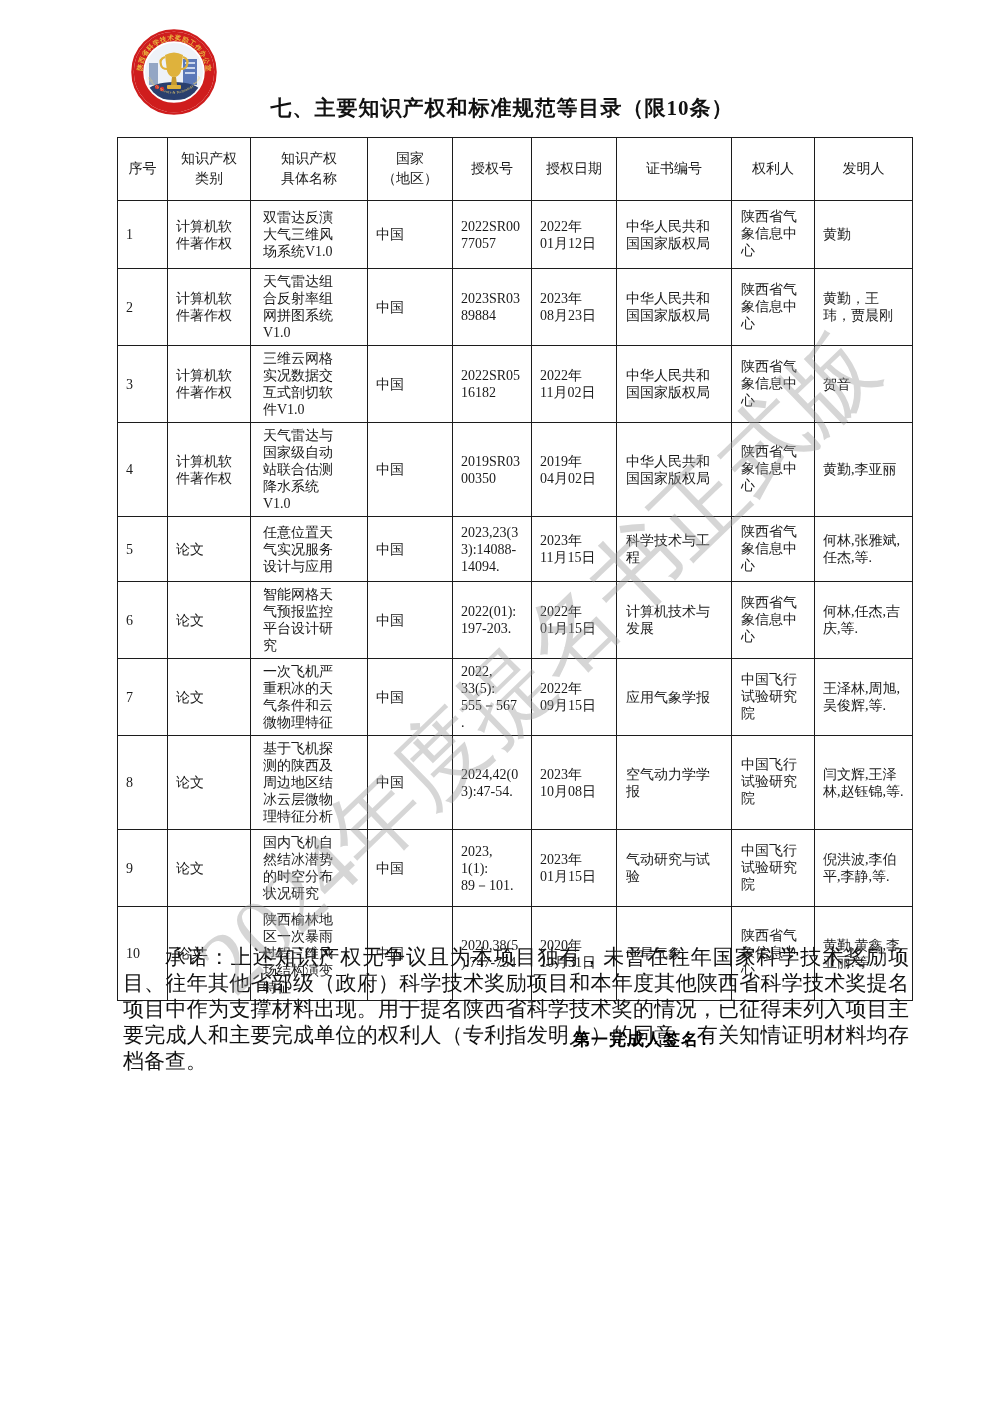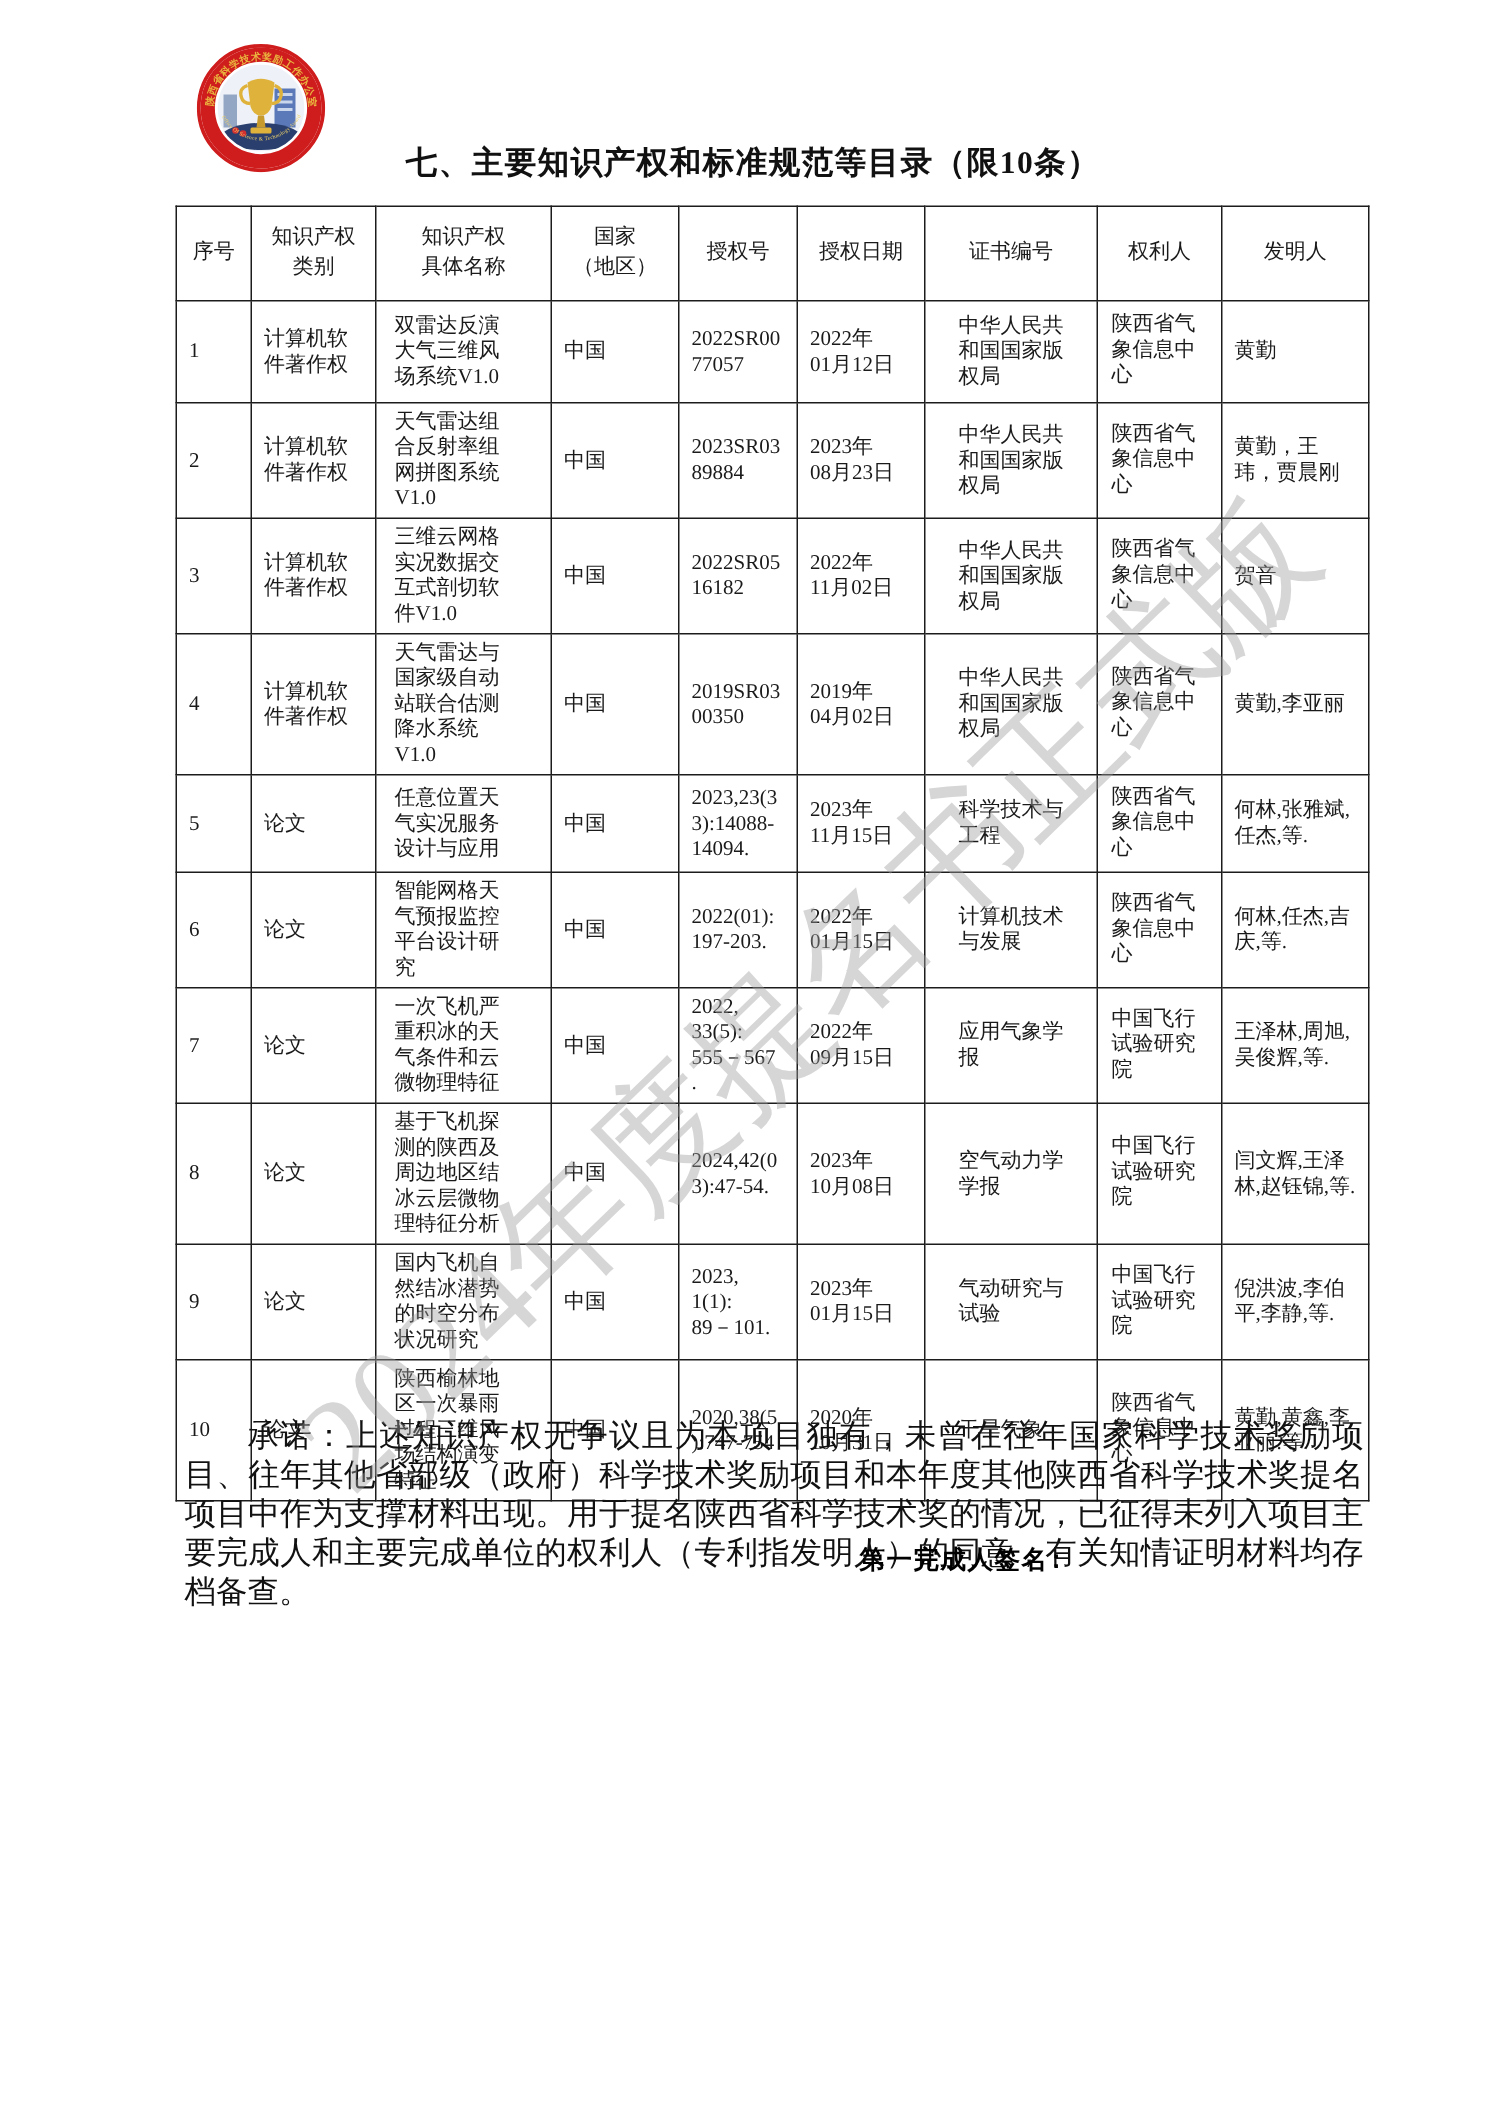--- a/index.html
+++ b/index.html
@@ -29,21 +29,21 @@
     vertical-align:middle;text-align:left;
     font-weight:normal;
     white-space:pre-line;
     word-wrap:break-word;overflow:hidden;
   }
   .ip-table th{
     text-align:center;vertical-align:middle;line-height:20px;
     white-space:pre-line;
   }
   .ip-table td.c2{padding-left:12px;padding-right:21px;}
-  .ip-table td.c6{padding-left:22px;padding-right:10px;}
+  .ip-table td.c6{padding-left:9px;padding-right:10px;}
   .ip-table td.c7{padding-left:9px;padding-right:10px;font-family:Liberation Mono, monospace;}
   .watermark{
     position:absolute;left:105px;top:645px;width:780px;
     text-align:center;white-space:nowrap;
     font-size:90px;color:#9e9e9e;opacity:0.42;
     transform:rotate(-44deg);
     pointer-events:none;z-index:5;
     font-family:"Liberation Serif","DejaVu Serif",serif;
   }
   .pledge{

